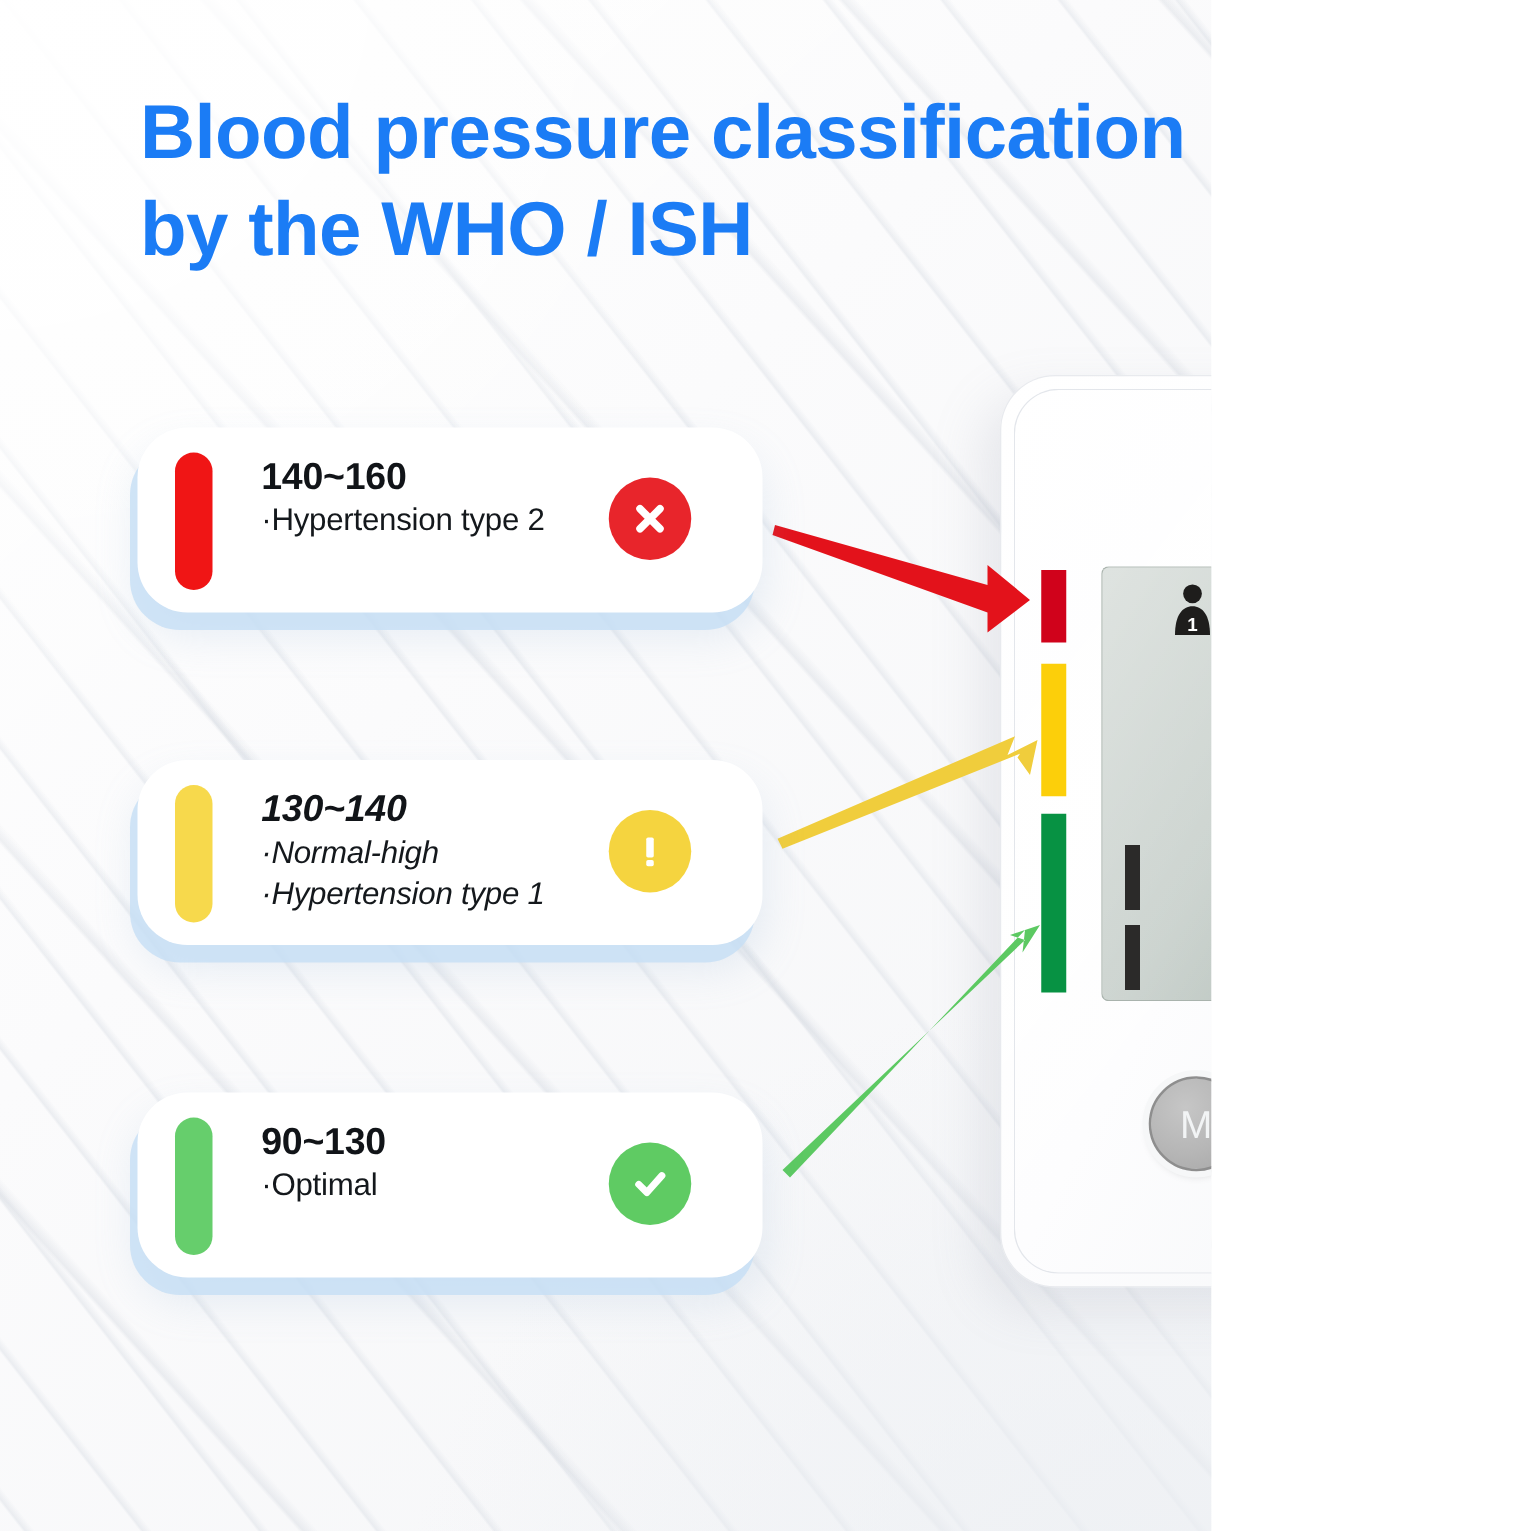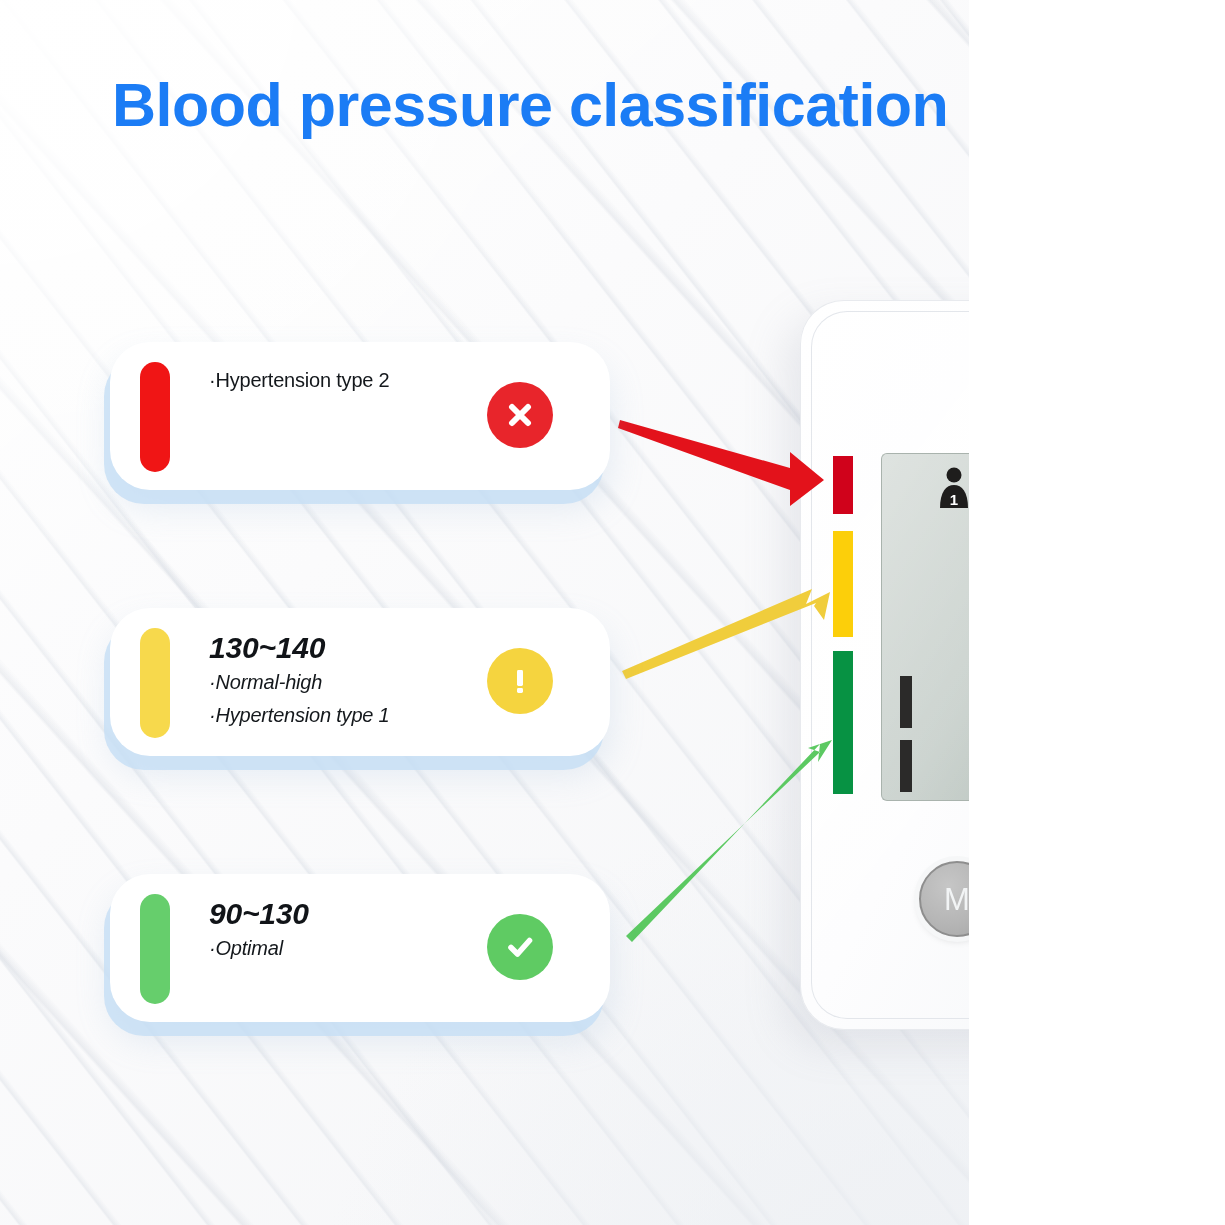--- a/index.html
+++ b/index.html
@@ -83,21 +83,21 @@
     border-radius: 40px;
     z-index: 6;
     box-shadow:
       -6px 14px 0 0 rgba(198,222,245,0.80),
       0 18px 34px rgba(150,180,215,0.22);
     display: flex;
     align-items: center;
   }
   #card-0 { left: 110px; top: 342px; }
   #card-1 { left: 110px; top: 608px; font-style: italic; }
-  #card-2 { left: 110px; top: 874px; font-style: italic; }
+  #card-2 { left: 110px; top: 874px; }
 
   .card-bar {
     position: absolute;
     left: 30px;
     top: 20px;
     width: 30px;
     height: 110px;
     border-radius: 16px;
   }
 
@@ -108,21 +108,21 @@
     width: 310px;
   }
   .card-range {
     font-size: 30px;
     font-weight: 700;
     color: #111418;
     line-height: 36px;
     letter-spacing: -0.2px;
   }
   .card-line {
-    font-size: 20px;
+    font-size: 25px;
     font-weight: 400;
     color: #14181c;
     line-height: 33px;
     letter-spacing: -0.2px;
     white-space: nowrap;
   }
 
   .badge {
     position: absolute;
     right: 57px;
@@ -320,34 +320,36 @@
 <body>
 
 <div id="stage">
 
   <div class="fabric-a"></div>
   <div class="fabric-b"></div>
   <div class="fabric-c"></div>
 
   <h1 id="title">
     <span class="t-line">Blood pressure classification</span>
+    <span class="t-line">by the WHO / ISH</span>
   </h1>
 
   <svg id="arrows" width="1225" height="1225" viewBox="0 0 1225 1225">
 
     <path fill="#E3121B" d="M 620 420 L 790 468 L 790 452 L 824 480 L 790 506 L 790 490 L 618 428 Z"></path>
 
     <path fill="#F0CD3C" d="M 622 671 L 812 589 L 806 604 L 830 592 L 824 620 L 814 606 L 816 603 L 626 679 Z"></path>
 
     <path fill="#5CC962" d="M 632 942 L 820 744 L 818 762 L 832 740 L 808 748 L 820 752 L 626 936 Z"></path>
   </svg>
 
   <div class="card" id="card-0">
     <div class="card-bar" style="background:#F01515"></div>
     <div class="card-text">
+      <div class="card-range">140~160</div>
       <div class="card-line">·Hypertension type 2</div>
     </div>
     <div class="badge" style="background:#E8252B">
       <svg width="36" height="36" viewBox="0 0 36 36">
         <path d="M10 10 L26 26 M26 10 L10 26" stroke="#ffffff" stroke-width="6" stroke-linecap="round"></path>
       </svg>
     </div>
   </div>
 
   <div class="card" id="card-1">

